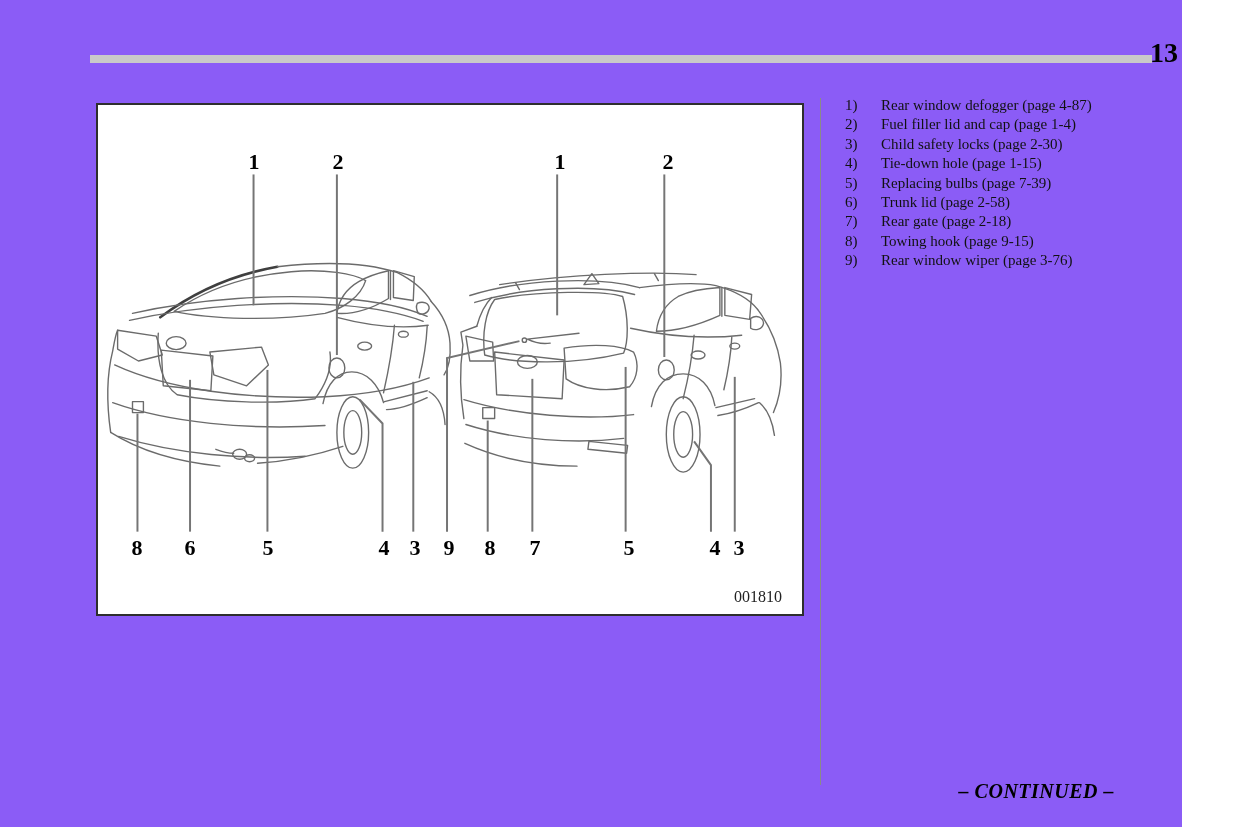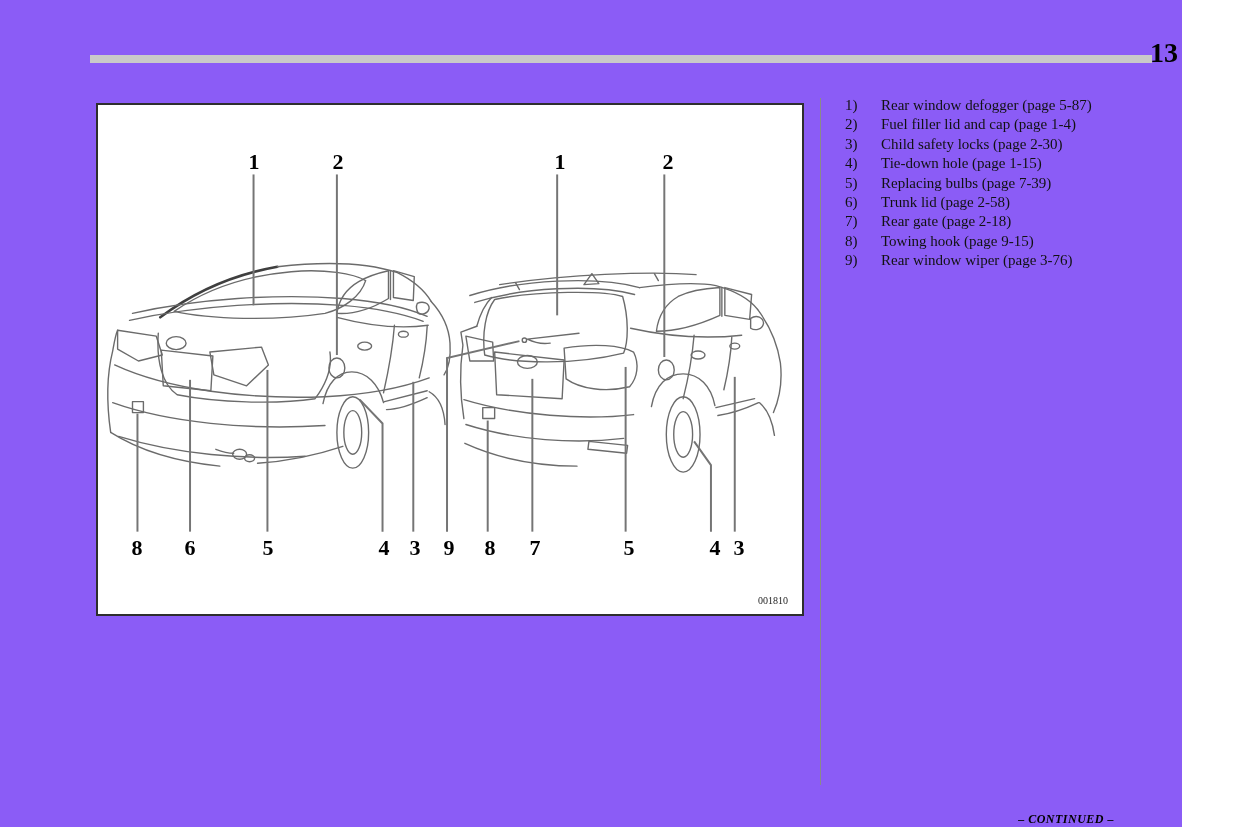--- a/index.html
+++ b/index.html
@@ -6,28 +6,28 @@
   .page{position:relative;width:1182px;height:827px;background:#8b5cf6;
         font-family:Liberation Serif, serif;color:#111;overflow:hidden;}
   .topbar{position:absolute;left:90px;top:55px;width:1062px;height:8px;background:#c9c9c9;}
   .page-number{position:absolute;left:1150px;top:39px;font-size:28px;font-weight:700;
                line-height:28px;color:#000;letter-spacing:0px;}
   .figure-box{position:absolute;left:96px;top:103px;width:708px;height:513px;
               border:2px solid #2e2e2e;box-sizing:border-box;background:#fff;}
   .figure-box svg{position:absolute;left:0;top:0;}
   .callout{position:absolute;width:26px;margin-left:-13px;text-align:center;
            font-size:22px;line-height:22px;font-weight:700;color:#000;}
-  .figure-code{position:absolute;right:14px;bottom:8px;font-size:10px;color:#222;}
+  .figure-code{position:absolute;right:20px;bottom:8px;font-size:16px;color:#222;}
   .vsep{position:absolute;left:820px;top:98px;width:1px;height:687px;background:#8a8a8a;}
   .legend{position:absolute;left:845px;top:96px;width:390px;font-size:15px;line-height:19.4px;color:#111;}
   .legend-row{display:flex;}
   .lnum{width:36px;flex:0 0 36px;}
   .ltext{flex:1;}
-  .continued{position:absolute;right:68px;top:780px;font-size:12px;font-weight:700;
-             font-style:italic;color:#000;letter-spacing:0.5px;margin-top:32px;}
+  .continued{position:absolute;right:68px;top:780px;font-size:20px;font-weight:700;
+             font-style:italic;color:#000;letter-spacing:0.5px;}
 </style>
 </head>
 <body>
 
 <div class="page">
 
   <div class="topbar"></div>
   <div class="page-number">13</div>
 
   <div class="figure-box">
@@ -144,21 +144,21 @@
     <span class="callout" style="left:641px;top:432px">3</span>
 
     <div class="figure-code">001810</div>
   </div>
 
   <div class="vsep"></div>
 
   <div class="legend">
     <div class="legend-row">
       <span class="lnum">1)</span>
-      <span class="ltext">Rear window defogger (page 5-87)</span>
+      <span class="ltext">Rear window defogger (page 4-87)</span>
     </div>
     <div class="legend-row">
       <span class="lnum">2)</span>
       <span class="ltext">Fuel filler lid and cap (page 1-4)</span>
     </div>
     <div class="legend-row">
       <span class="lnum">3)</span>
       <span class="ltext">Child safety locks (page 2-30)</span>
     </div>
     <div class="legend-row">

